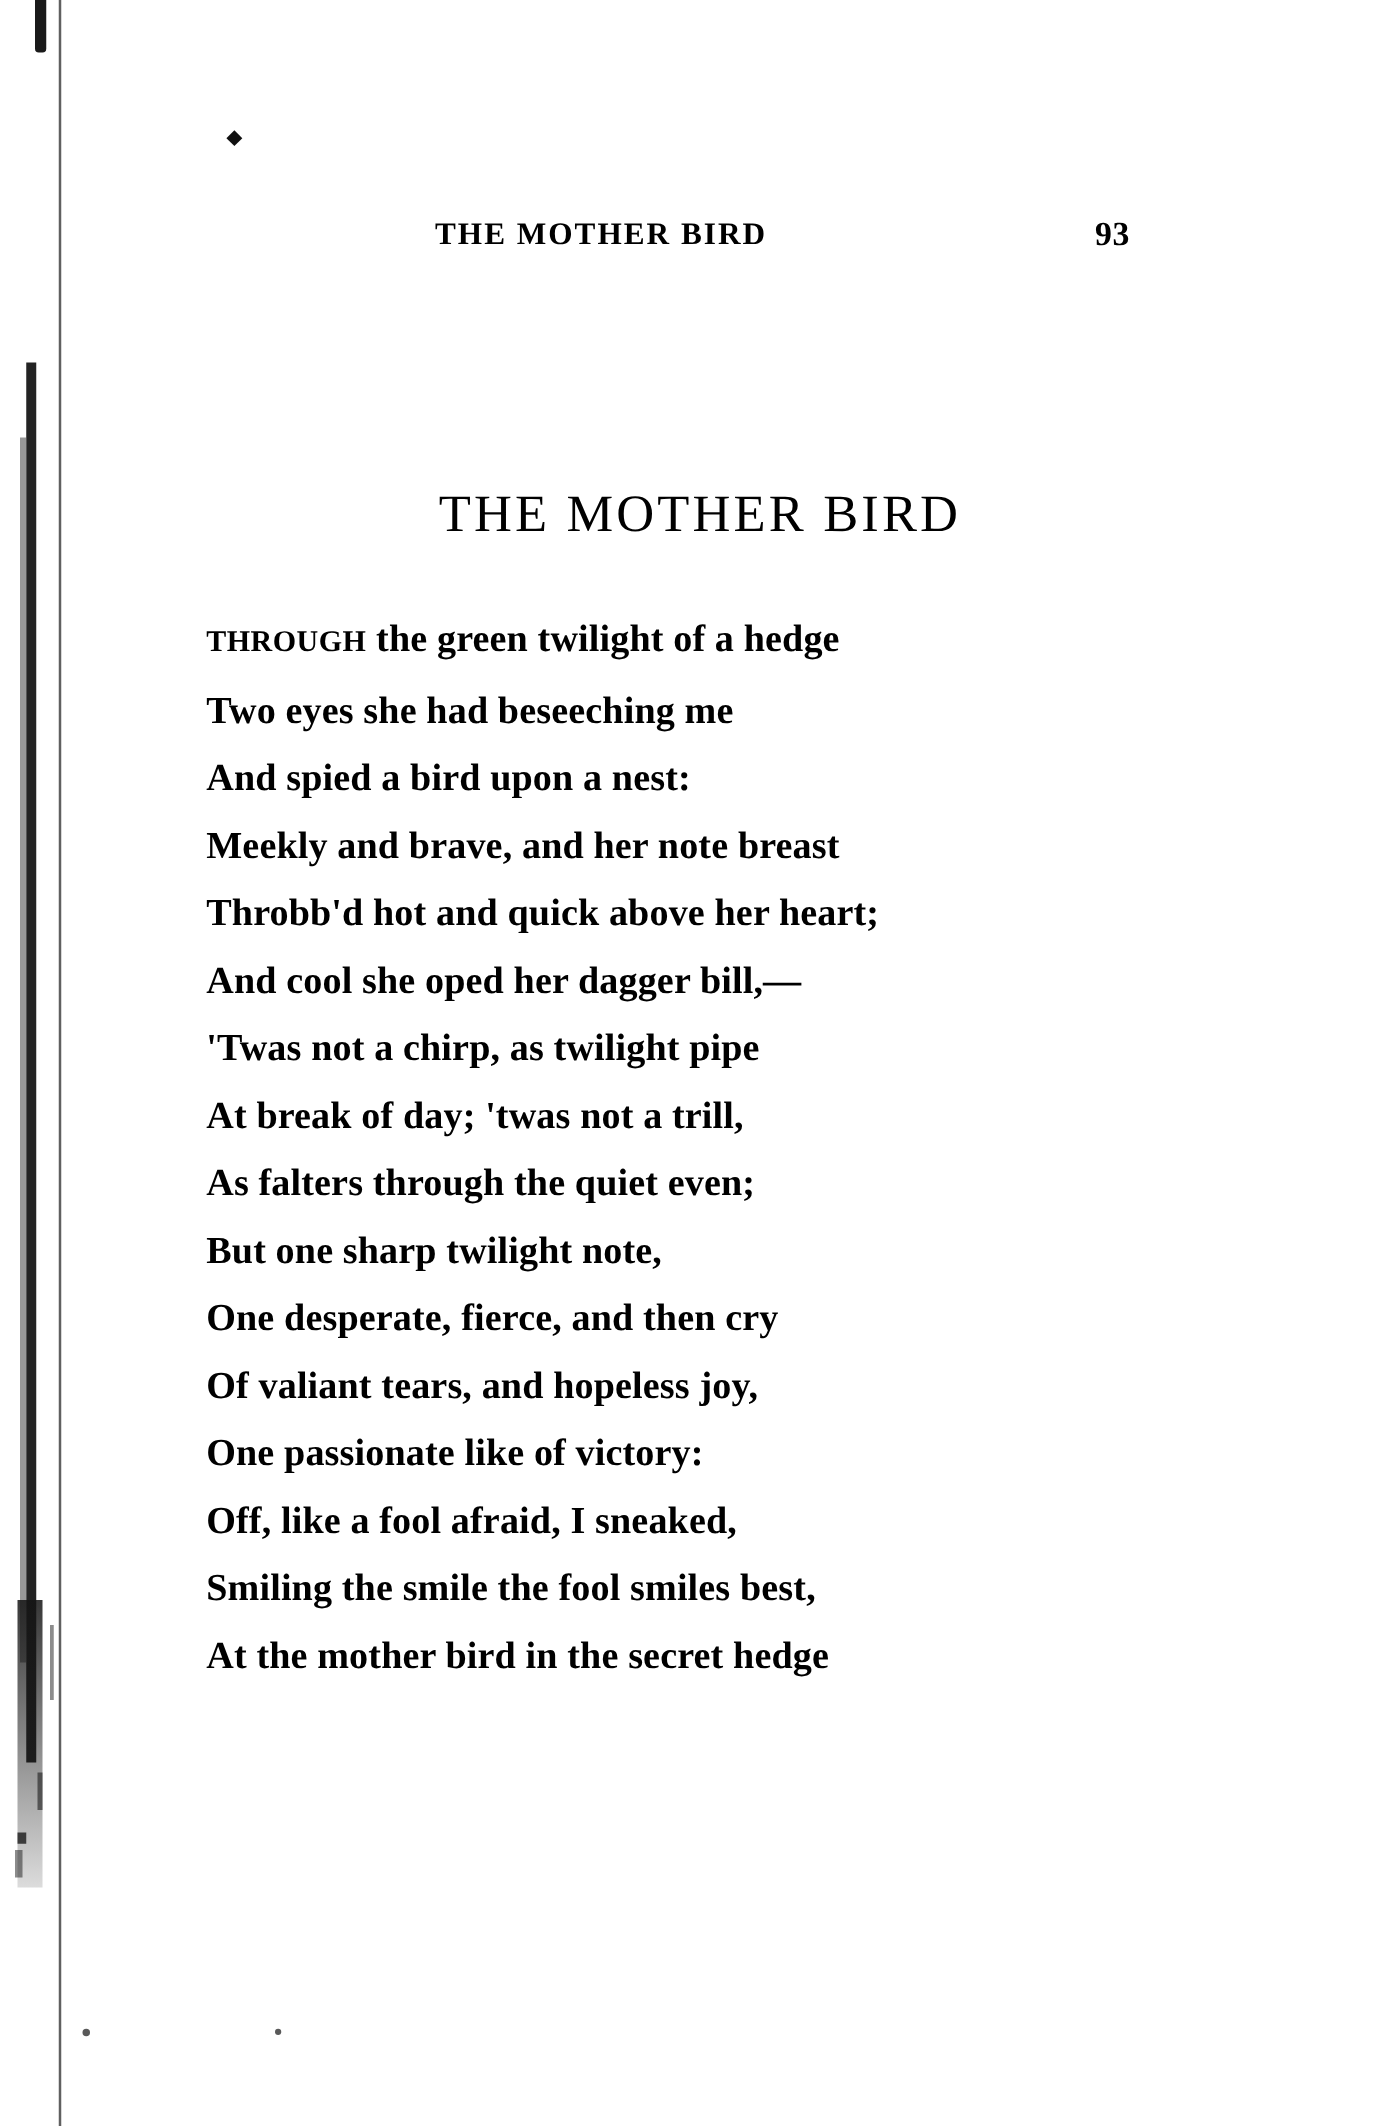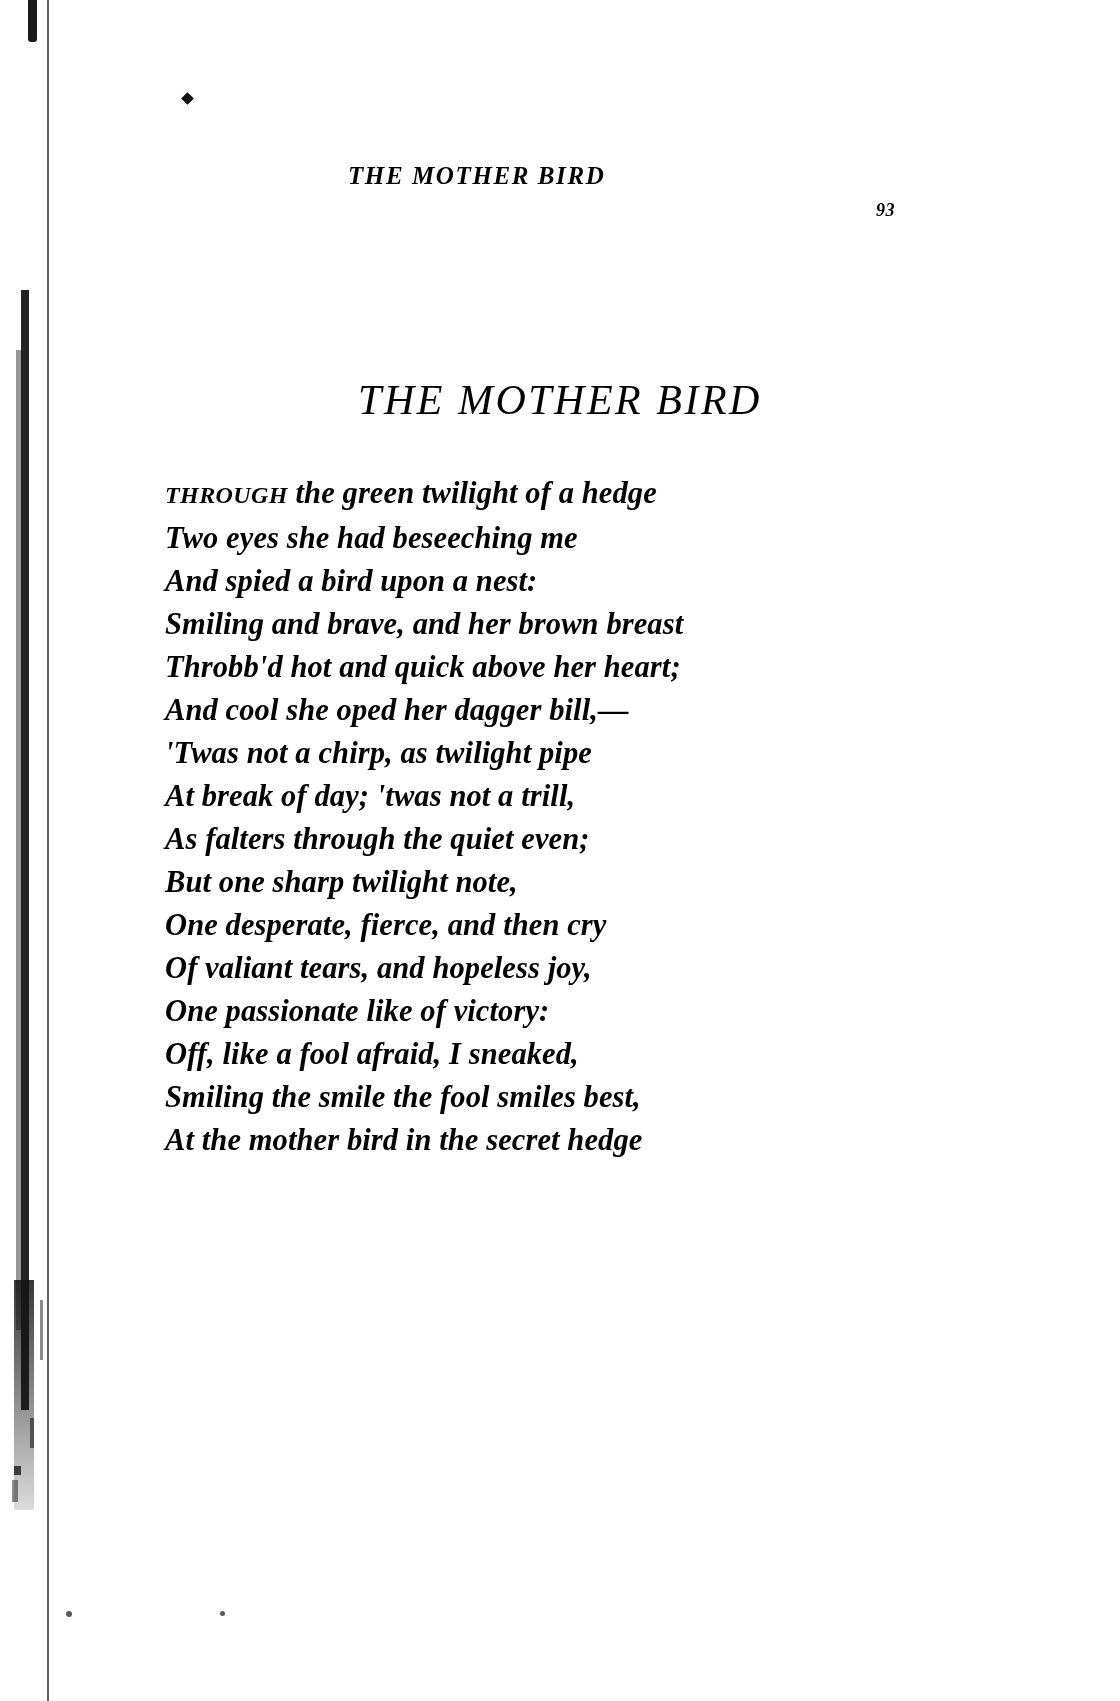--- a/index.html
+++ b/index.html
@@ -72,24 +72,23 @@
   }
   .scan-edge .speck {
     position: absolute;
     background: #1a1a1a;
     opacity: 0.8;
   }
 
   .page {
     position: absolute;
     left: 60px;
-    top: 4px;
+    top: 16px;
     width: 1060px;
     height: 1579px;
-    font-style: italic;
   }
 
   
   .running-head {
     position: absolute;
     left: 0;
     top: 158px;
     width: 1000px;
     height: 36px;
   }
@@ -102,23 +101,22 @@
     font-size: 25px;
     letter-spacing: 1.6px;
     white-space: nowrap;
   }
   .running-head .rh-folio {
     position: absolute;
     left: 816px;
     top: -2px;
     font-family: "Liberation Serif", serif;
     font-weight: bold;
-    font-size: 18px;
+    font-size: 27px;
     letter-spacing: 0.5px;
-    margin-top: 40px;
   }
 
   .dot-mark {
     position: absolute;
     left: 123px;
     top: 90px;
     width: 9px;
     height: 9px;
     background: #111111;
     transform: rotate(45deg);
@@ -140,21 +138,21 @@
   
   .poem {
     position: absolute;
     left: 105px;
     top: 468px;
     width: 860px;
   }
   .poem-line {
     font-family: "Liberation Serif", serif;
     font-size: 30.5px;
-    line-height: 43px;
+    line-height: 54px;
     font-weight: bold;
     white-space: pre;
     letter-spacing: 0.1px;
   }
   .smallcaps {
     font-size: 24px;
     letter-spacing: 0.4px;
   }
 
   .bottom-speck {
@@ -185,21 +183,21 @@
     <div class="rh-title">THE MOTHER BIRD</div>
     <div class="rh-folio">93</div>
   </div>
 
   <div class="poem-title">THE MOTHER BIRD</div>
 
   <div class="poem">
     <div class="poem-line"><span class="smallcaps">THROUGH</span><span> the green twilight of a hedge</span></div>
     <div class="poem-line">Two eyes she had beseeching me</div>
     <div class="poem-line">And spied a bird upon a nest:</div>
-    <div class="poem-line">Smiling and brave, and her brown breast</div>
+    <div class="poem-line">Meekly and brave, and her note breast</div>
     <div class="poem-line">Throbb'd hot and quick above her heart;</div>
     <div class="poem-line">And cool she oped her dagger bill,—</div>
     <div class="poem-line">'Twas not a chirp, as twilight pipe</div>
     <div class="poem-line">At break of day; 'twas not a trill,</div>
     <div class="poem-line">As falters through the quiet even;</div>
     <div class="poem-line">But one sharp twilight note,</div>
     <div class="poem-line">One desperate, fierce, and then cry</div>
     <div class="poem-line">Of valiant tears, and hopeless joy,</div>
     <div class="poem-line">One passionate like of victory:</div>
     <div class="poem-line">Off, like a fool afraid, I sneaked,</div>

